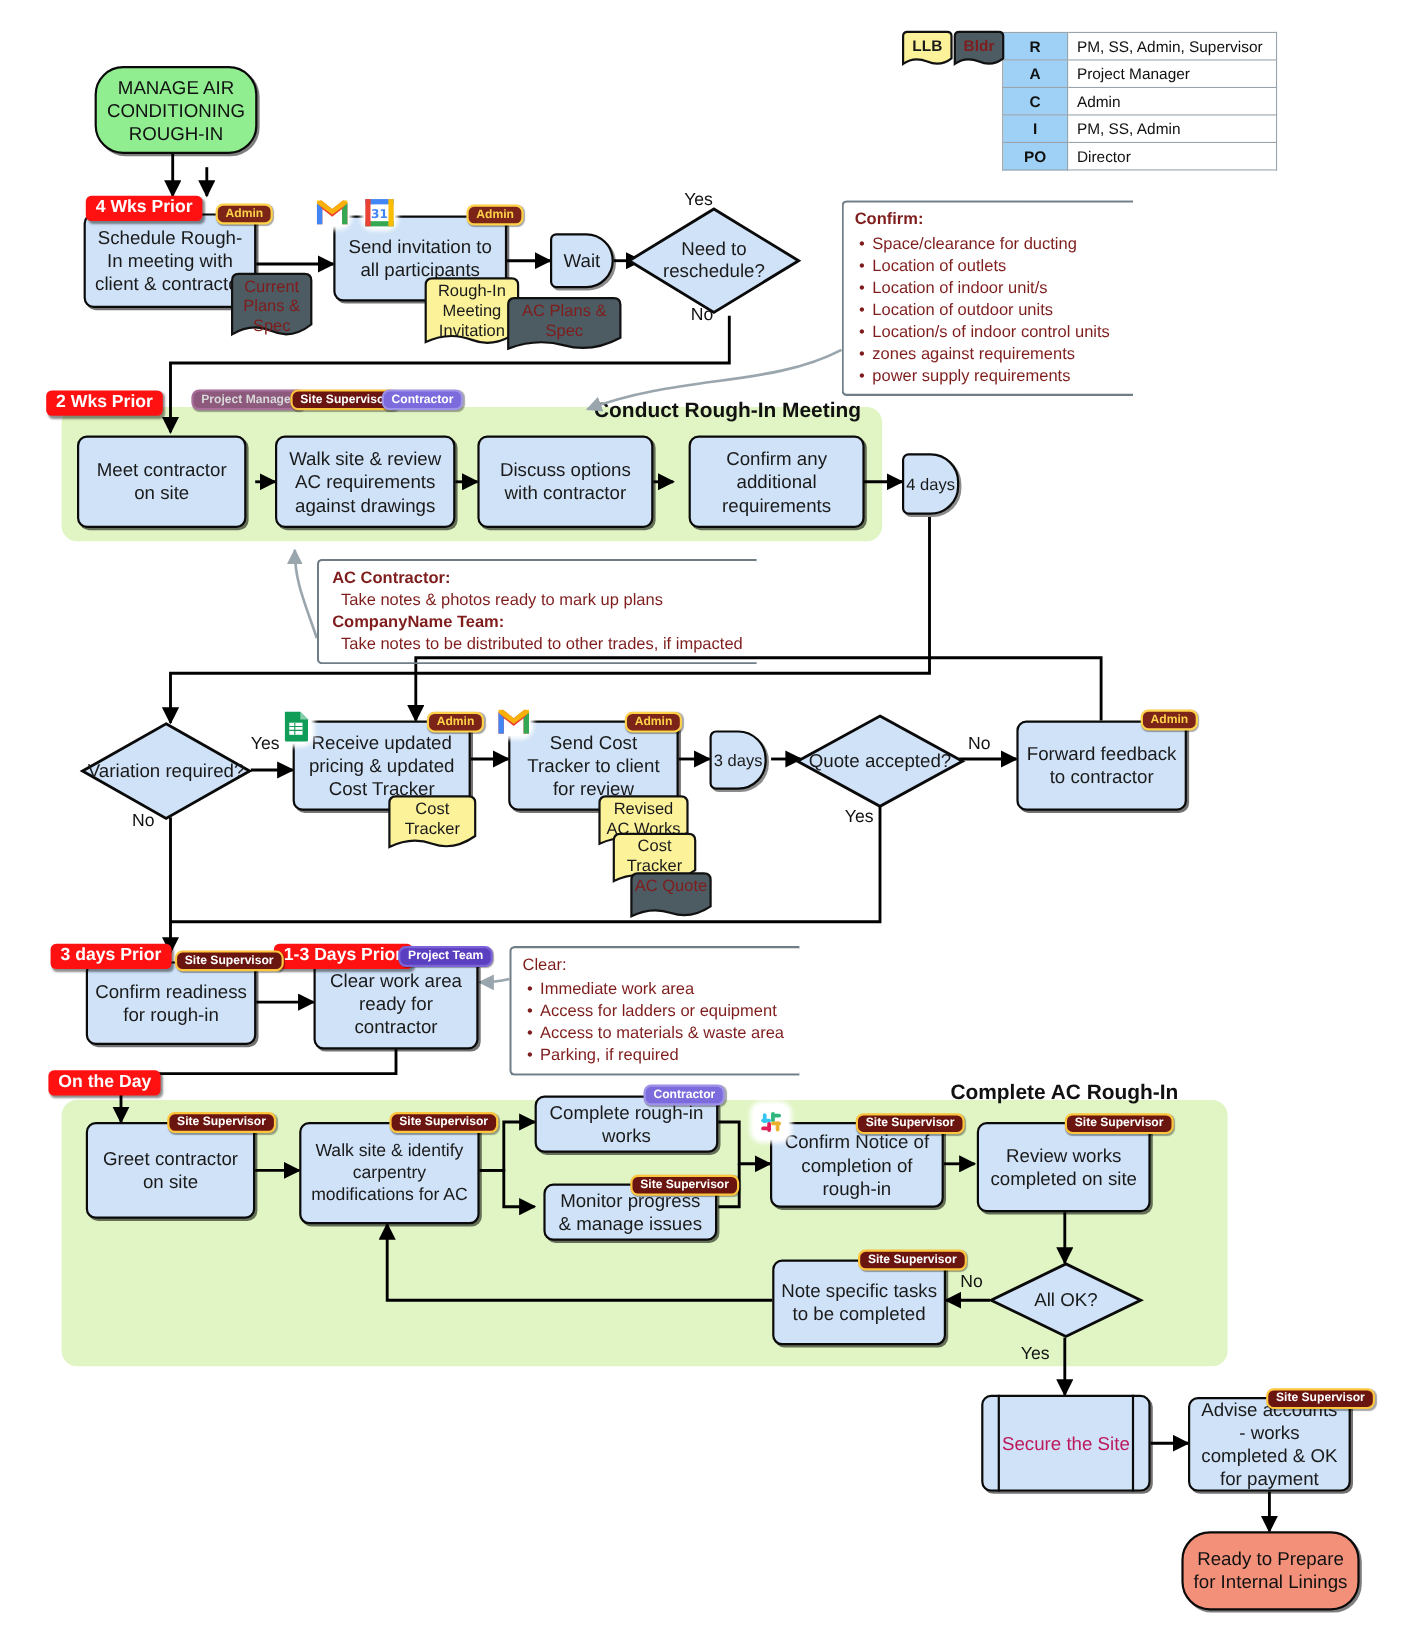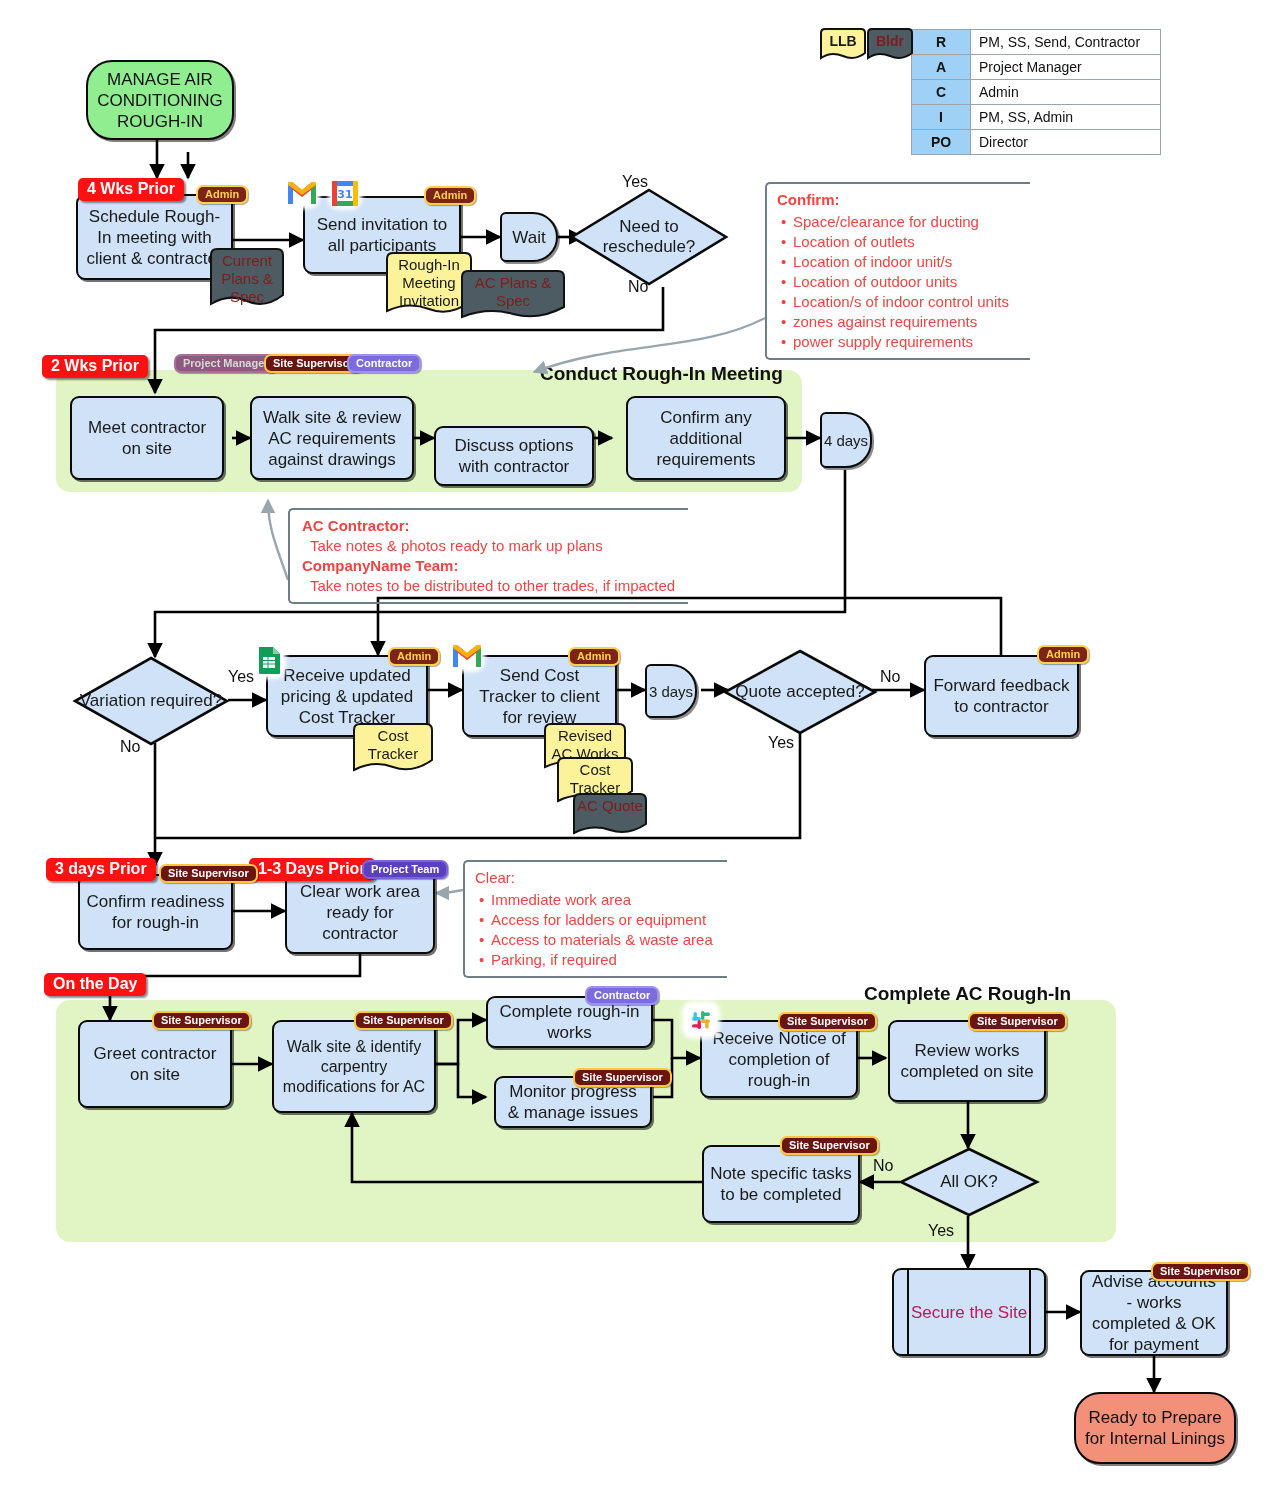--- a/index.html
+++ b/index.html
@@ -45,21 +45,21 @@
 
   
   .doc{position:absolute;font-size:15px;line-height:18px;text-align:center;z-index:5;
        display:flex;align-items:flex-start;justify-content:center;padding-top:5px;box-sizing:border-box;}
   .doc .docbg{position:absolute;left:0;top:0;width:100%;height:100%;z-index:-1;}
   .doc.yellow{color:#1a1a1a;}
   .doc.dark{color:#7f1d1d;}
   .doc .lbl{position:relative;z-index:2;padding:0 4px;}
 
   
-  .callout{position:absolute;font-size:15px;line-height:20px;color:#ef4444;
+  .callout{position:absolute;font-size:15px;line-height:20px;color:#7f1d1d;
         border-left:2px solid #6f7d86;border-top:2px solid #6f7d86;border-bottom:2px solid #6f7d86;
         border-radius:5px 0 0 5px;padding:6px 4px 6px 10px;box-sizing:border-box;background:transparent;}
   .callout ul{margin:2px 0 0;padding-left:16px;}
   .callout li{list-style:none;position:relative;}
   .callout li:before{content:"\2022";position:absolute;left:-12px;}
   .callout .hd{font-weight:bold;}
   .callout.plain{border:none;padding-left:12px;}
 
   
   .elabel{position:absolute;font-size:16px;color:#111;z-index:4;white-space:nowrap;}
@@ -181,21 +181,21 @@
     <svg class="docbg" viewBox="0 0 48 34" preserveAspectRatio="none">
       <path d="M2,6 Q2,2 6,2 L42,2 Q46,2 46,6 L46,26 Q36,34 24,29 Q12,24 2,31 Z" fill="#4d5b63" stroke="#111" stroke-width="2"></path>
     </svg>
     <span class="lbl">Bldr</span>
   </div>
 
   <table class="raci" style="left:911px;top:29px;width:250px;">
     <tbody>
       <tr>
         <td class="k">R</td>
-        <td>PM, SS, Send, Contractor</td>
+        <td>PM, SS, Admin, Supervisor</td>
       </tr>
       <tr>
         <td class="k">A</td>
         <td>Project Manager</td>
       </tr>
       <tr>
         <td class="k">C</td>
         <td>Admin</td>
       </tr>
       <tr>
@@ -280,21 +280,21 @@
     </ul>
   </div>
 
   <div class="flag" style="left:42px;top:355px;">2 Wks Prior</div>
   <div class="chip pm" style="left:174px;top:354px;">Project Manager</div>
   <div class="chip ss" style="left:264px;top:354px;">Site Supervisor</div>
   <div class="chip contractor" style="left:347px;top:354px;">Contractor</div>
 
   <div class="node proc" style="left:70px;top:396px;width:154px;height:84px;">Meet contractor on site</div>
   <div class="node proc" style="left:250px;top:396px;width:164px;height:84px;">Walk site &amp; review AC requirements against drawings</div>
-  <div class="node proc" style="left:434px;top:396px;width:160px;height:60px;margin-top:30px;">Discuss options with contractor</div>
+  <div class="node proc" style="left:434px;top:396px;width:160px;height:84px;">Discuss options with contractor</div>
   <div class="node proc" style="left:626px;top:396px;width:160px;height:84px;">Confirm any additional requirements</div>
   <div class="node delay" style="left:820px;top:412px;width:52px;height:56px;">4 days</div>
 
   <div class="callout plain" style="left:288px;top:508px;width:400px;border-left:2px solid #6f7d86;border-top:2px solid #6f7d86;border-bottom:2px solid #6f7d86;">
     <div class="hd">AC Contractor:</div>
     <div style="padding-left:8px;">Take notes &amp; photos ready to mark up plans</div>
     <div class="hd">CompanyName Team:</div>
     <div style="padding-left:8px;">Take notes to be distributed to other trades, if impacted</div>
   </div>
 
@@ -413,21 +413,21 @@
         <rect x="15" y="6" width="3.4" height="9" rx="1.7" fill="#2eb67d"></rect>
         <rect x="15" y="7.5" width="9" height="3.4" rx="1.7" fill="#2eb67d"></rect>
         <rect x="15" y="14.6" width="9" height="3.4" rx="1.7" fill="#ecb22e"></rect>
         <rect x="19.2" y="14.6" width="3.4" height="9" rx="1.7" fill="#ecb22e"></rect>
         <rect x="11.5" y="15" width="3.4" height="9" rx="1.7" fill="#e01e5a"></rect>
         <rect x="6" y="19.2" width="9" height="3.4" rx="1.7" fill="#e01e5a"></rect>
       </g>
     </svg>
   </div>
   <div class="chip ss" style="left:778px;top:1012px;">Site Supervisor</div>
-  <div class="node proc" style="left:700px;top:1020px;width:158px;height:78px;">Receive Notice of completion of rough-in</div>
+  <div class="node proc" style="left:700px;top:1020px;width:158px;height:78px;">Confirm Notice of completion of rough-in</div>
 
   <div class="chip ss" style="left:968px;top:1012px;">Site Supervisor</div>
   <div class="node proc" style="left:888px;top:1020px;width:158px;height:82px;">Review works completed on site</div>
 
   <div class="diamond" style="left:898px;top:1146px;width:142px;height:72px;">
     <svg width="142" height="72" viewBox="0 0 142 72">
       <polygon points="71,3 139,36 71,69 3,36" fill="#cfe2f7" stroke="#0a0a0a" stroke-width="2.6"></polygon>
     </svg>
     <div class="dtxt">All OK?</div>
   </div>

